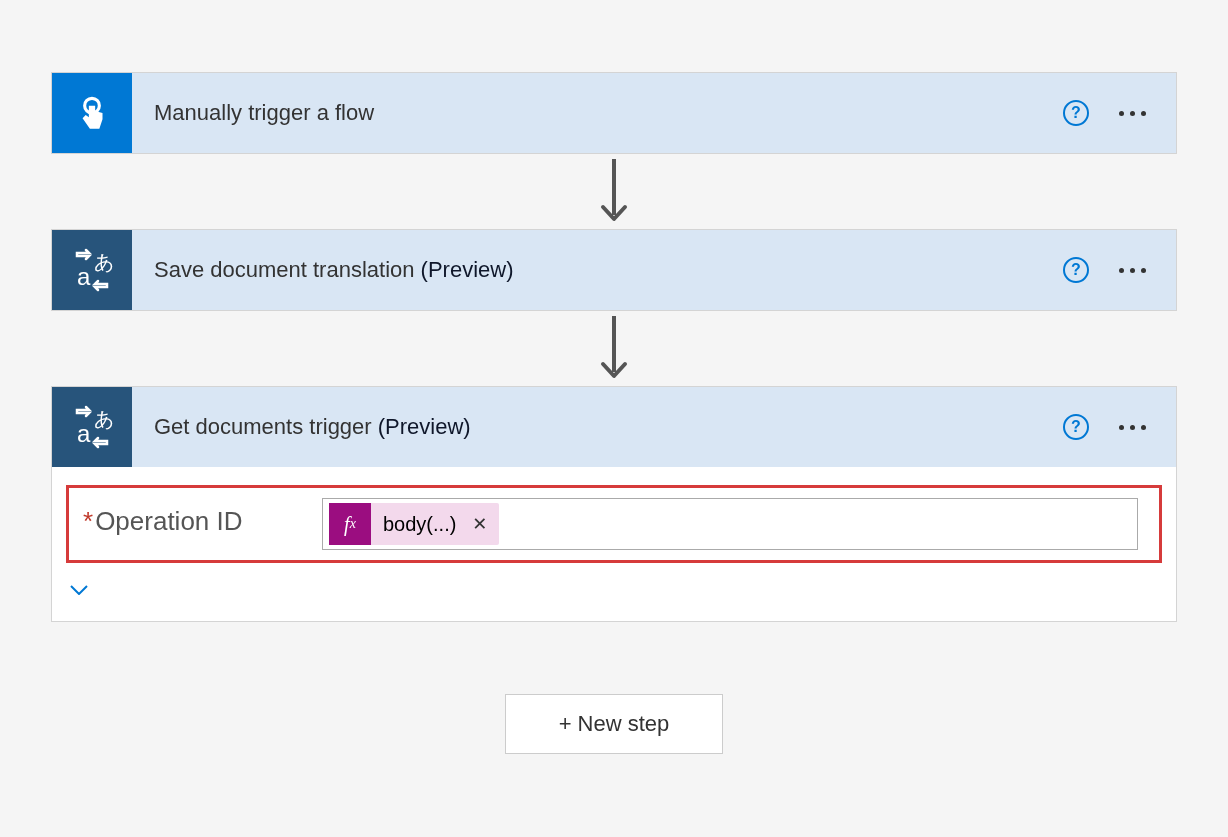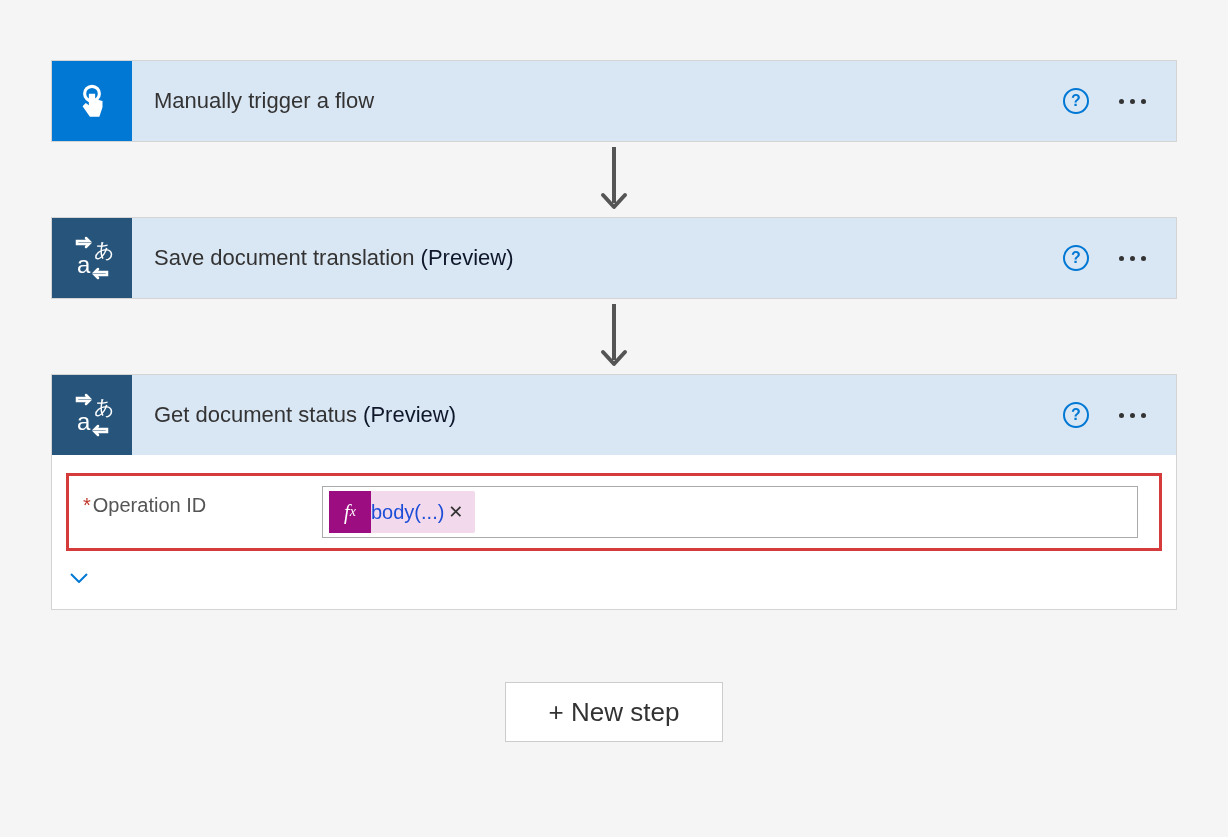--- a/index.html
+++ b/index.html
@@ -12,21 +12,21 @@
       background: #f5f5f5;
       width: 1228px;
       height: 837px;
       padding: 20px 0;
       overflow: hidden;
     }
     .flow-container {
       display: flex;
       flex-direction: column;
       align-items: center;
-      margin-top: 40px;
+      margin-top: 52px;
     }
     .step-card {
       width: 1126px;
       background: #fff;
       border: 1px solid #d4d4d4;
       margin: 0 auto;
     }
     .step-header {
       display: flex;
       align-items: center;
@@ -106,21 +106,21 @@
       align-items: flex-start;
       border: 3px solid #d63b3b;
       padding: 10px 8px;
       margin-bottom: 22px;
       position: relative;
     }
     .field-label-col {
       width: 245px;
       padding-left: 6px;
       padding-top: 8px;
-      font-size: 20px;
+      font-size: 26px;
       color: #555;
     }
     .required-star {
       color: #c0392b;
       margin-right: 2px;
     }
     .field-input-col {
       flex: 1;
     }
     .input-box {
@@ -146,23 +146,23 @@
       width: 42px;
       height: 42px;
       display: flex;
       align-items: center;
       justify-content: center;
       font-family: "Times New Roman", serif;
       font-style: italic;
       font-size: 20px;
     }
     .fx-label {
-      padding: 0 0;
+      padding: 0 12px;
       font-size: 20px;
-      color: #1d4ed8;
+      color: #000000;
     }
     .fx-remove {
       font-size: 18px;
       color: #333;
       cursor: pointer;
       padding: 0 4px;
     }
     .advanced-link {
       display: flex;
       align-items: center;
@@ -180,21 +180,21 @@
       display: flex;
       justify-content: center;
       gap: 35px;
       margin-top: 72px;
     }
     .btn {
       width: 218px;
       height: 60px;
       border: 1px solid #ccc;
       background: #fff;
-      font-size: 26px;
+      font-size: 22px;
       color: #333;
       display: flex;
       align-items: center;
       justify-content: center;
       cursor: pointer;
     }
     .btn-highlighted {
       outline: 3px solid #d63b3b;
       outline-offset: 8px;
     }
@@ -274,21 +274,21 @@
     <div class="step-header">
       <div class="step-icon-box step-icon-darkblue">
         <svg class="translate-svg" viewBox="0 0 50 50">
           <path d="M 19 5 L 22 8 L 10 8 L 10 11 L 22 11 L 19 14" fill="none" stroke="#fff" stroke-width="2.5" stroke-linecap="round"></path>
           <path d="M 31 45 L 28 42 L 40 42 L 40 39 L 28 39 L 31 36" fill="none" stroke="#fff" stroke-width="2.5" stroke-linecap="round"></path>
           <text x="10" y="40" fill="#fff" font-size="24" font-family="Arial">a</text>
           <text x="27" y="24" fill="#fff" font-size="20" font-family="Arial">あ</text>
         </svg>
       </div>
       <div class="step-title">
-        <span>Get document status </span><span class="preview-tag">(Preview)</span>
+        <span>Get documents trigger </span><span class="preview-tag">(Preview)</span>
       </div>
       <div class="step-actions">
         <div class="help-icon">?</div>
         <div class="more-menu">
           <div class="more-dot"></div>
             <div class="more-dot"></div>
             <div class="more-dot"></div>
         </div>
       </div>
     </div>

